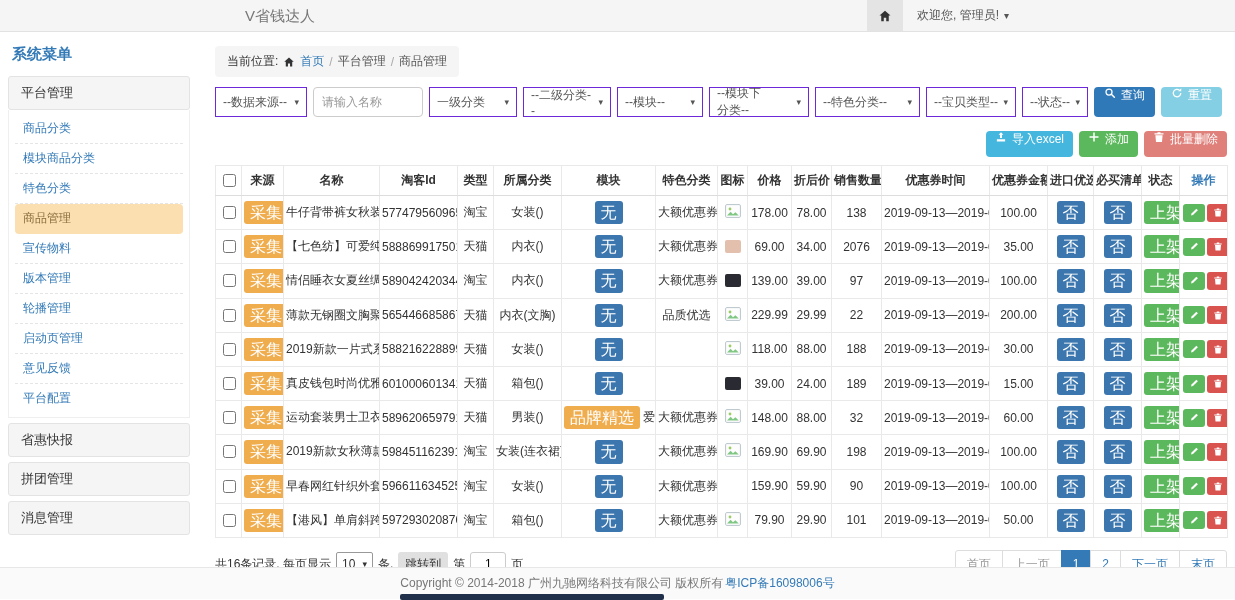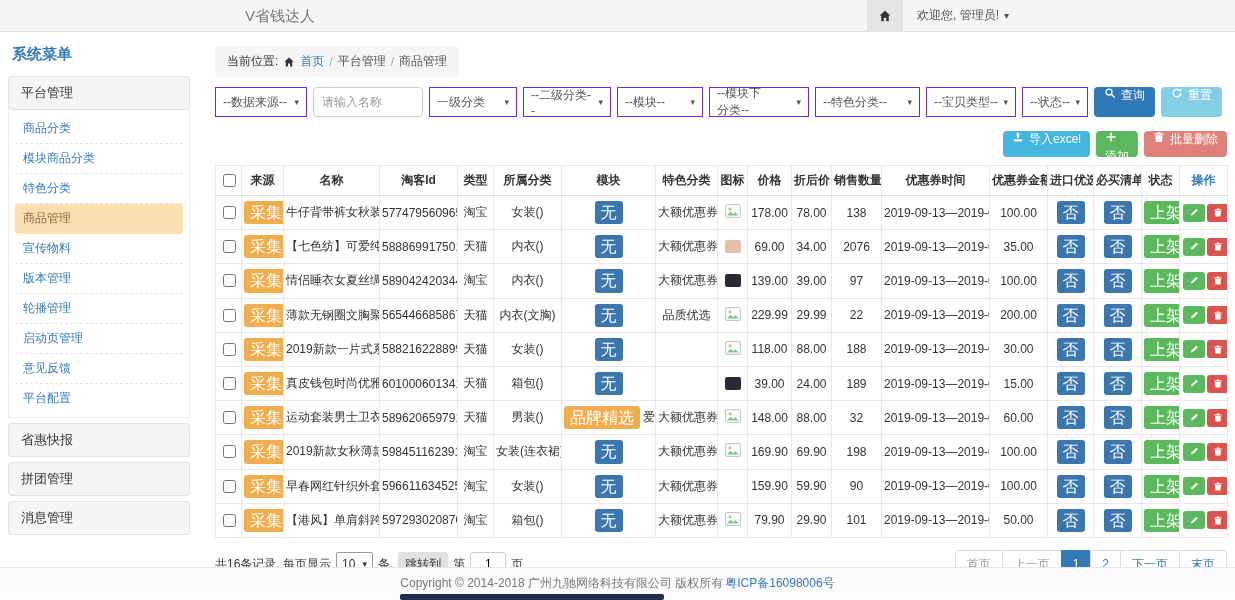--- a/index.html
+++ b/index.html
@@ -51,21 +51,21 @@
   .ftext::placeholder { color:#999; }
   .btn { border:none; border-radius:4px; color:#fff; font-size:12px; padding:0 10px;
     height:30px; display:inline-flex; align-items:flex-start; gap:5px; cursor:pointer; flex:none; }
   .btn .icn { width:12px; height:12px; }
   .btn-search { background:#3079b8; }
   .btn-reset  { background:#85cfe4; }
   
   .toolbar { display:flex; justify-content:flex-end; gap:6px; margin-top:14px; }
   .btn-sm { height:26px; padding:0 9px; }
   .btn-import { background:#45b6dd; }
-  .btn-add { background:#5cb85c;flex-direction:column; }
+  .btn-add { background:#5cb85c; }
   .btn-batch-del { background:#e0807b; }
   
   table.grid { width:100%; border-collapse:collapse; margin-top:8px; table-layout:fixed;
     font-size:12px; color:#333; }
   .grid th, .grid td { border:1px solid #e9e9e9; padding:5px 2px; text-align:center;
     white-space:nowrap; overflow:hidden; }
   .grid th { font-weight:bold; border-bottom:1px solid #ddd; background:#fff; }
   .grid th.op-col { color:#337ab7; }
   .badge { display:inline-block; border-radius:3px; color:#fff; padding:2px 6px;
     font-size:16px; line-height:1.2; }

